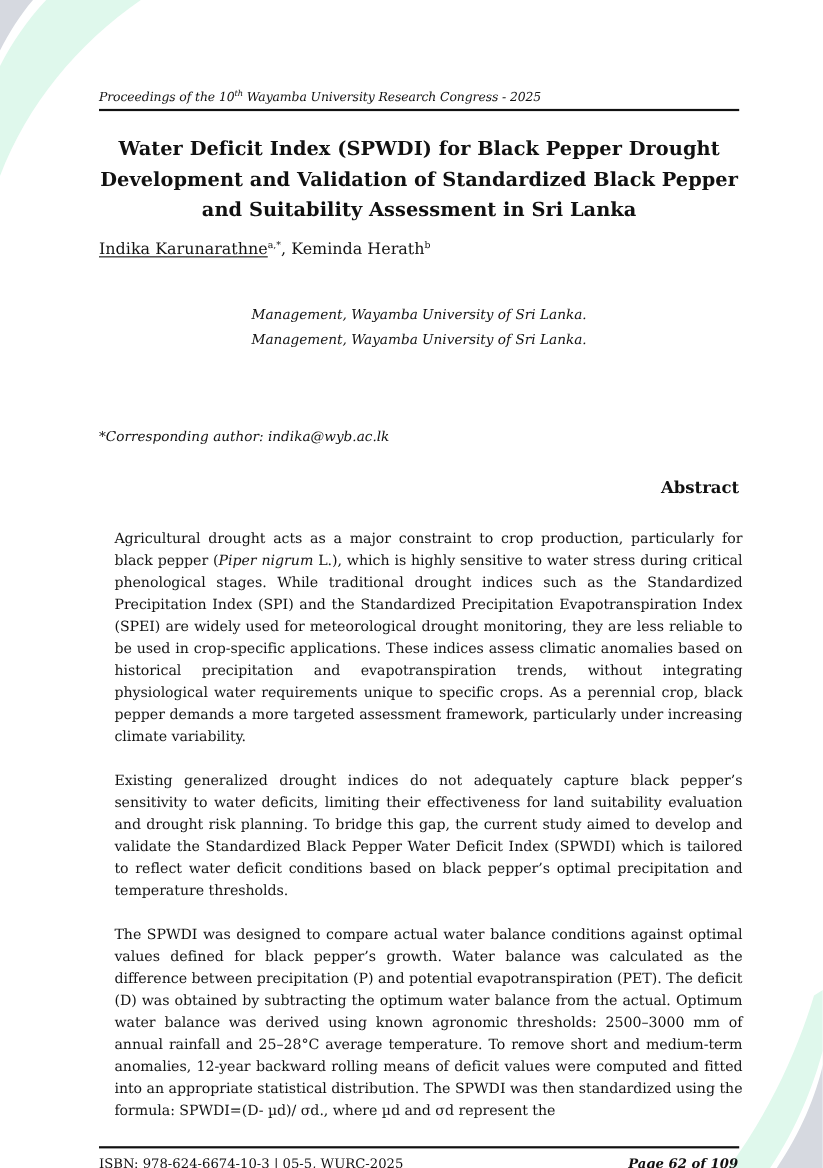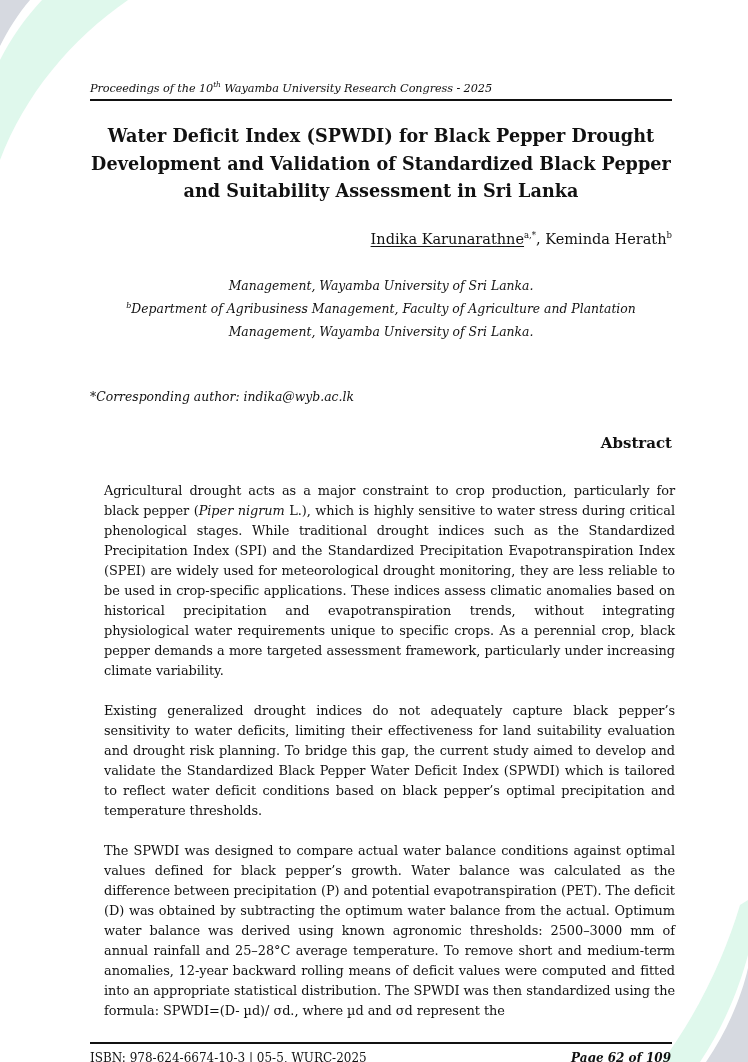--- a/index.html
+++ b/index.html
@@ -19,21 +19,21 @@
   }
   .running-head sup { font-size: 7.5px; vertical-align: 5px; line-height: 0; }
   .head-rule { position: absolute; left: 90px; top: 55px; width: 582px; height: 2px; background: #111; }
 
   .title {
     position: absolute; left: 90px; top: 78px; width: 582px;
     text-align: center; font-weight: bold; font-size: 17.6px; line-height: 27.5px;
     letter-spacing: 0.05px;
   }
   .authors {
-    position: absolute; left: 90px; top: 184px; width: 582px; text-align: right;
+    position: absolute; left: 90px; top: 172px; width: 582px; text-align: left;
     font-size: 14.5px; line-height: 22px;
   }
   .authors .u { text-decoration: underline; text-underline-offset: 2px; }
   .authors sup { font-size: 8.5px; vertical-align: 6px; line-height: 0; }
 
   .affil {
     position: absolute; left: 90px; top: 231px; width: 582px; text-align: center;
     font-style: italic; font-size: 12.4px; line-height: 22.8px;
   }
   .affil sup { font-size: 8px; vertical-align: 5px; line-height: 0; }
@@ -90,21 +90,20 @@
   <div class="title">
     <div>Water Deficit Index (SPWDI) for Black Pepper Drought</div>
     <div>Development and Validation of Standardized Black Pepper</div>
     <div>and Suitability Assessment in Sri Lanka</div>
   </div>
 
   <div class="authors"><span class="u">Indika Karunarathne</span><sup>a,*</sup><span>, </span><span>Keminda Herath</span><sup>b</sup></div>
 
   <div class="affil">
     <div>Management, Wayamba University of Sri Lanka.</div>
-    <div><sup>b</sup><span>Department of Agribusiness Management, Faculty of Agriculture and Plantation</span></div>
     <div>Management, Wayamba University of Sri Lanka.</div>
   </div>
 
   <div class="corresp">*Corresponding author: indika@wyb.ac.lk</div>
 
   <div class="abstract-heading">Abstract</div>
 
   <p class="body-text p1"><span>Agricultural drought acts as a major constraint to crop production, particularly for black pepper (</span><i>Piper nigrum</i><span> L.), which is highly sensitive to water stress during critical phenological stages. While traditional drought indices such as the Standardized Precipitation Index (SPI) and the Standardized Precipitation Evapotranspiration Index (SPEI) are widely used for meteorological drought monitoring, they are less reliable to be used in crop-specific applications. These indices assess climatic anomalies based on historical precipitation and evapotranspiration trends, without integrating physiological water requirements unique to specific crops. As a perennial crop, black pepper demands a more targeted assessment framework, particularly under increasing climate variability.</span></p>
 
   <p class="body-text p2">Existing generalized drought indices do not adequately capture black pepper’s sensitivity to water deficits, limiting their effectiveness for land suitability evaluation and drought risk planning. To bridge this gap, the current study aimed to develop and validate the Standardized Black Pepper Water Deficit Index (SPWDI) which is tailored to reflect water deficit conditions based on black pepper’s optimal precipitation and temperature thresholds.</p>

